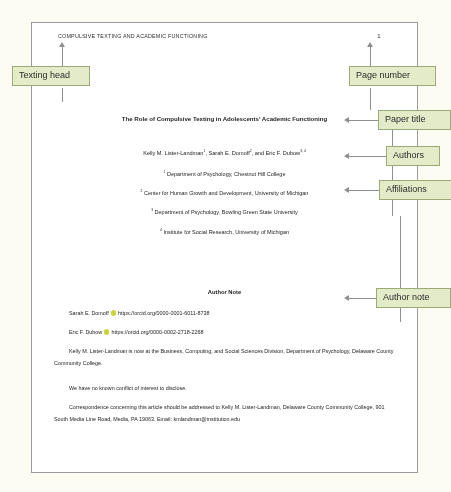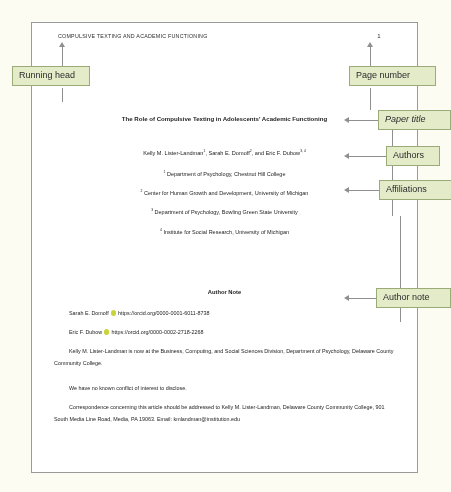--- a/index.html
+++ b/index.html
@@ -150,21 +150,21 @@
     font-size: 9px;
     line-height: 1;
     padding: 4px 6px 5px 6px;
     box-sizing: border-box;
     z-index: 6;
     white-space: nowrap;
   }
 
   #callout-running-head { left: 12px;  top: 66px;  width: 78px; }
   #callout-page-number  { left: 349px; top: 66px;  width: 87px; }
-  #callout-paper-title  { left: 378px; top: 110px; width: 73px; font-style: italic; }
+  #callout-paper-title  { left: 378px; top: 110px; width: 73px; }
   #callout-authors      { left: 386px; top: 146px; width: 54px; }
   #callout-affiliations { left: 379px; top: 180px; width: 88px; }
   #callout-author-note  { left: 376px; top: 288px; width: 75px; }
 
   
   .conn {
     position: absolute;
     background: #8f8f8f;
     z-index: 4;
   }
@@ -261,21 +261,21 @@
 <div class="arrow-left" style="left:344px; top:153px;"></div>
 
 <div class="conn conn-h" style="left:348px; top:190px; width:31px;"></div>
 <div class="arrow-left" style="left:344px; top:187px;"></div>
 
 <div class="conn conn-v" style="left:400px; top:216px; height:72px;"></div>
 <div class="conn conn-h" style="left:348px; top:298px; width:28px;"></div>
 <div class="arrow-left" style="left:344px; top:295px;"></div>
 <div class="conn conn-v" style="left:400px; top:308px; height:14px;"></div>
 
-<div class="callout" id="callout-running-head">Running head</div>
+<div class="callout" id="callout-running-head">Texting head</div>
 
 <div class="callout" id="callout-page-number">Page number</div>
 
 <div class="callout" id="callout-paper-title">Paper title</div>
 
 <div class="callout" id="callout-authors">Authors</div>
 
 <div class="callout" id="callout-affiliations">Affiliations</div>
 
 <div class="callout" id="callout-author-note">Author note</div>

